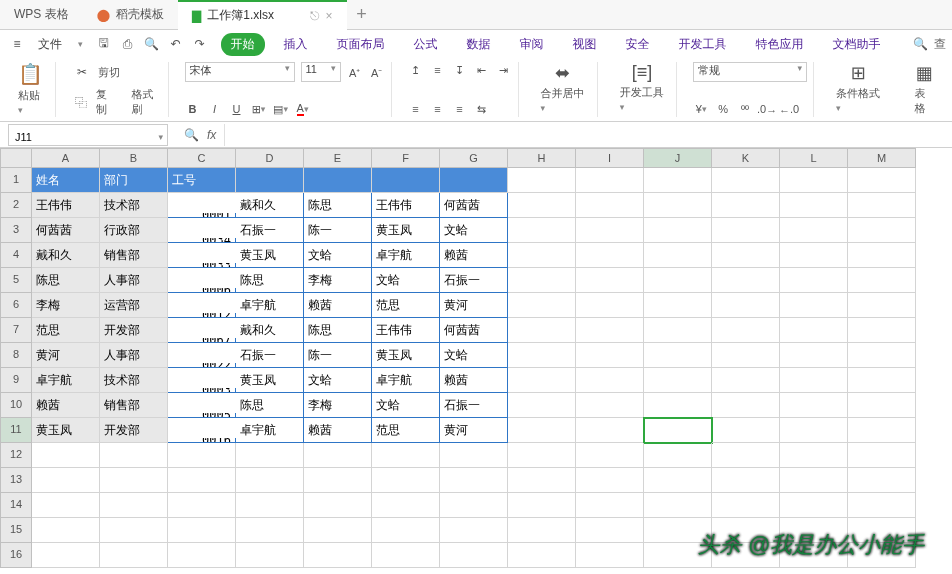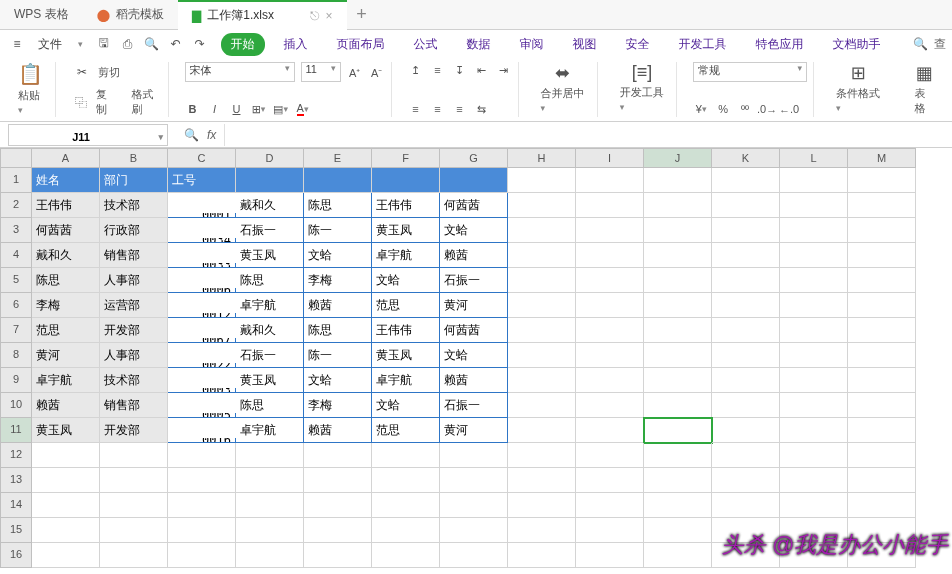--- a/index.html
+++ b/index.html
@@ -22,41 +22,41 @@
 .grow { display:flex; align-items:center; gap:6px; }
 .gicon { width:20px; height:20px; display:flex; align-items:center; justify-content:center; color:#444; }
 .gtext { color:#555; font-size:11px; }
 .bigbtn { display:flex; flex-direction:column; align-items:center; justify-content:center; padding:0 6px; color:#555; font-size:11px; gap:2px; }
 .dd { font-size:9px; color:#888; }
 .fontsel { display:flex; align-items:flex-start; border:1px solid #ccc; height:20px; padding:0 4px; font-size:11px; color:#444; }
 .numsel { width:40px; }
 .sm { width:16px; height:16px; display:flex; align-items:center; justify-content:center; color:#555; border:0; background:none; font-size:11px; }
 
 .fbar { display:flex; align-items:center; height:26px; border-bottom:1px solid #d0d0d0; background:#fff; }
-.namebox { width:160px; height:22px; border:1px solid #ccc; margin:0 8px; display:flex; align-items:center; justify-content:center; padding:5px 20px 0 6px; font-size:11px; position:relative;font-weight:bold; }
+.namebox { width:160px; height:22px; border:1px solid #ccc; margin:0 8px; display:flex; align-items:center; justify-content:flex-start; padding:5px 20px 0 6px; font-size:11px; position:relative; }
 .namebox::after { content:"▾"; position:absolute; right:4px; color:#888; font-size:9px; }
 .fx { padding:0 8px; color:#666; display:flex; gap:8px; }
 .fxline { flex:1; border-left:1px solid #e0e0e0; height:22px; }
 
 .sheet { position:relative; display:flex; flex-direction:column; }
 .headrow { display:flex; height:20px; }
 .corner { width:32px; background:#e8e8e8; border:1px solid #c0c0c0; }
 .colh { width:68px; background:#e8e8e8; border:1px solid #c0c0c0; border-left:none; text-align:center; font-size:11px; color:#555; line-height:18px; }
 .row { display:flex; height:25px; }
 .rowh { width:32px; background:#e8e8e8; border:1px solid #c0c0c0; border-top:none; text-align:center; font-size:11px; color:#555; line-height:23px; }
 .cell { width:68px; border-right:1px solid #d4d4d4; border-bottom:1px solid #d4d4d4; padding:0 4px; font-size:12px; display:flex; align-items:center; overflow:hidden; white-space:nowrap; }
 .hdr { background:#4a8bd8; color:#fff; }
 .gray { background:#e8e8e8; }
 .blueborder { border-right:1px solid #2e75c6; border-bottom:1px solid #2e75c6; }
 .num { justify-content:flex-end; font-family:monospace;margin-top:20px; }
 .colh.sel { background:#cfe0d3; }
 .rowh.sel { background:#cfe0d3; }
 .actcell { outline:2px solid #2ea83e; outline-offset:-1px; }
 
-.watermark { position:absolute; right:4px; bottom:14px; font-size:22px; color:#a21caf; font-style:italic; text-shadow:0 0 3px #000,0 0 3px #000; pointer-events:none; }
+.watermark { position:absolute; right:28px; bottom:14px; font-size:22px; color:#15803d; font-style:italic; text-shadow:0 0 3px #000,0 0 3px #000; pointer-events:none; }
 </style>
 </head>
 <body>
 
 <div class="title-tabs">
   <div class="tt">
       <span>WPS 表格</span>
     </div>
   <div class="tt">
       <span style="color:#e06b3a">⬤</span>

